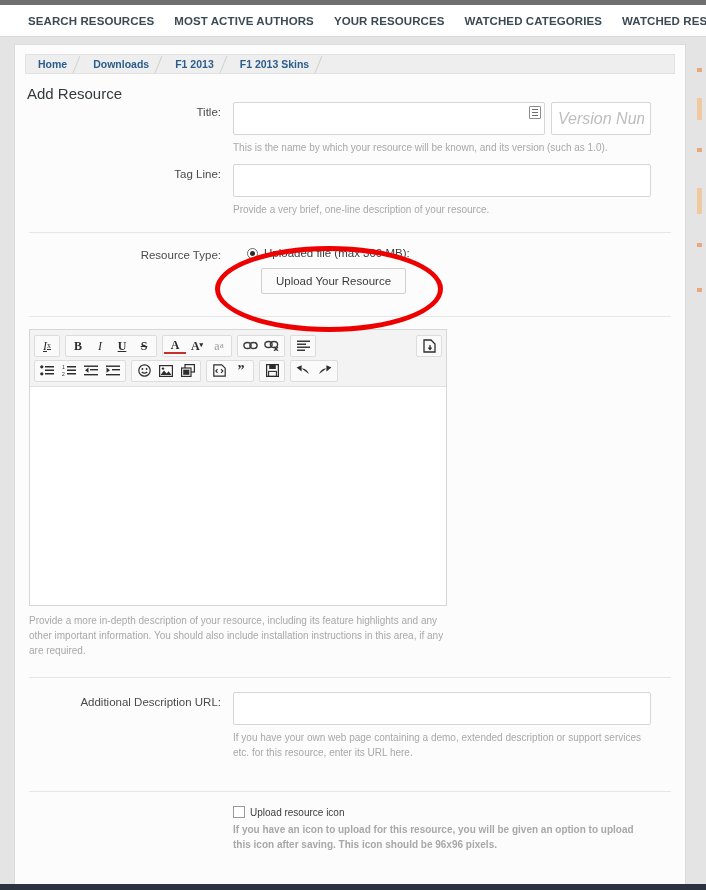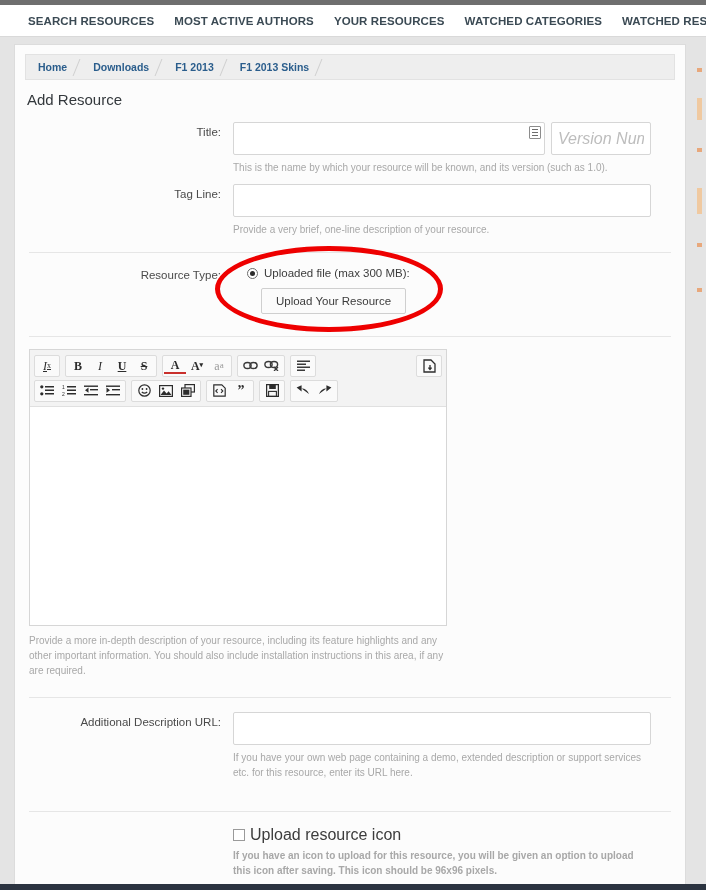--- a/index.html
+++ b/index.html
@@ -65,21 +65,21 @@
     width: 672px; height: 843px;
     background: #fcfcfc;
     border: 1px solid #dcdcdc;
     border-bottom: none;
     overflow: hidden;
   }
 
   
   .breadcrumb {
     margin: 9px 10px 0 10px;
-    height: 26px;
+    height: 20px;
     background: #eeeeee;
     border: 1px solid #e2e2e2;
     display: flex;
     align-items: center;
     padding-left: 12px;
   }
   .crumb {
     font-size: 10.5px;
     font-weight: bold;
     color: #2a5d8c;
@@ -102,21 +102,20 @@
   
   .page-title {
     margin: 11px 0 0 12px;
     font-size: 15px;
     font-weight: normal;
     color: #33383c;
   }
 
   
   .form {
-    margin-top: 14px;
   }
   .row {
     display: flex;
     padding: 0 14px;
   }
   .row-label {
     width: 204px;
     flex: 0 0 204px;
     text-align: right;
     padding-right: 12px;
@@ -280,21 +279,21 @@
     display: flex;
     align-items: center;
     gap: 5px;
   }
   .checkbox {
     width: 12px; height: 12px;
     border: 1px solid #9a9a9a;
     background: #fff;
     flex: 0 0 12px;
   }
-  .check-label { font-size: 16px; color: #3c3c3c; }
+  .check-label { font-size: 10px; color: #3c3c3c; }
 
   
   .os-bottom {
     position: absolute;
     bottom: 0; left: 0;
     width: 706px; height: 6px;
     background: #2b3340;
     z-index: 60;
   }
 </style>

